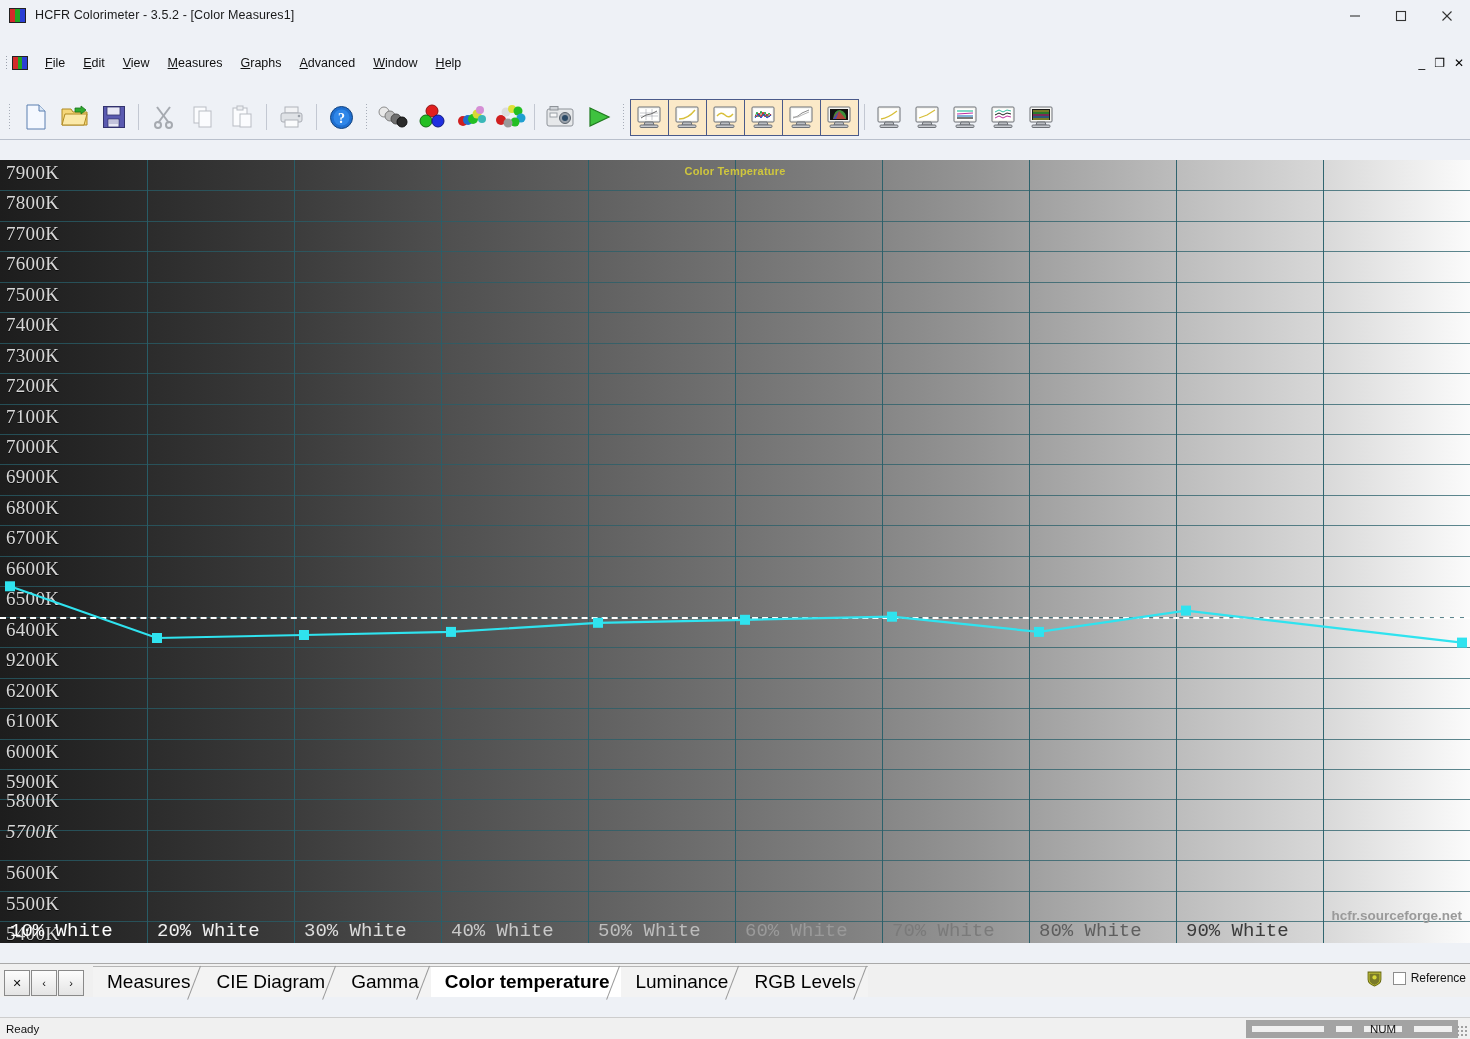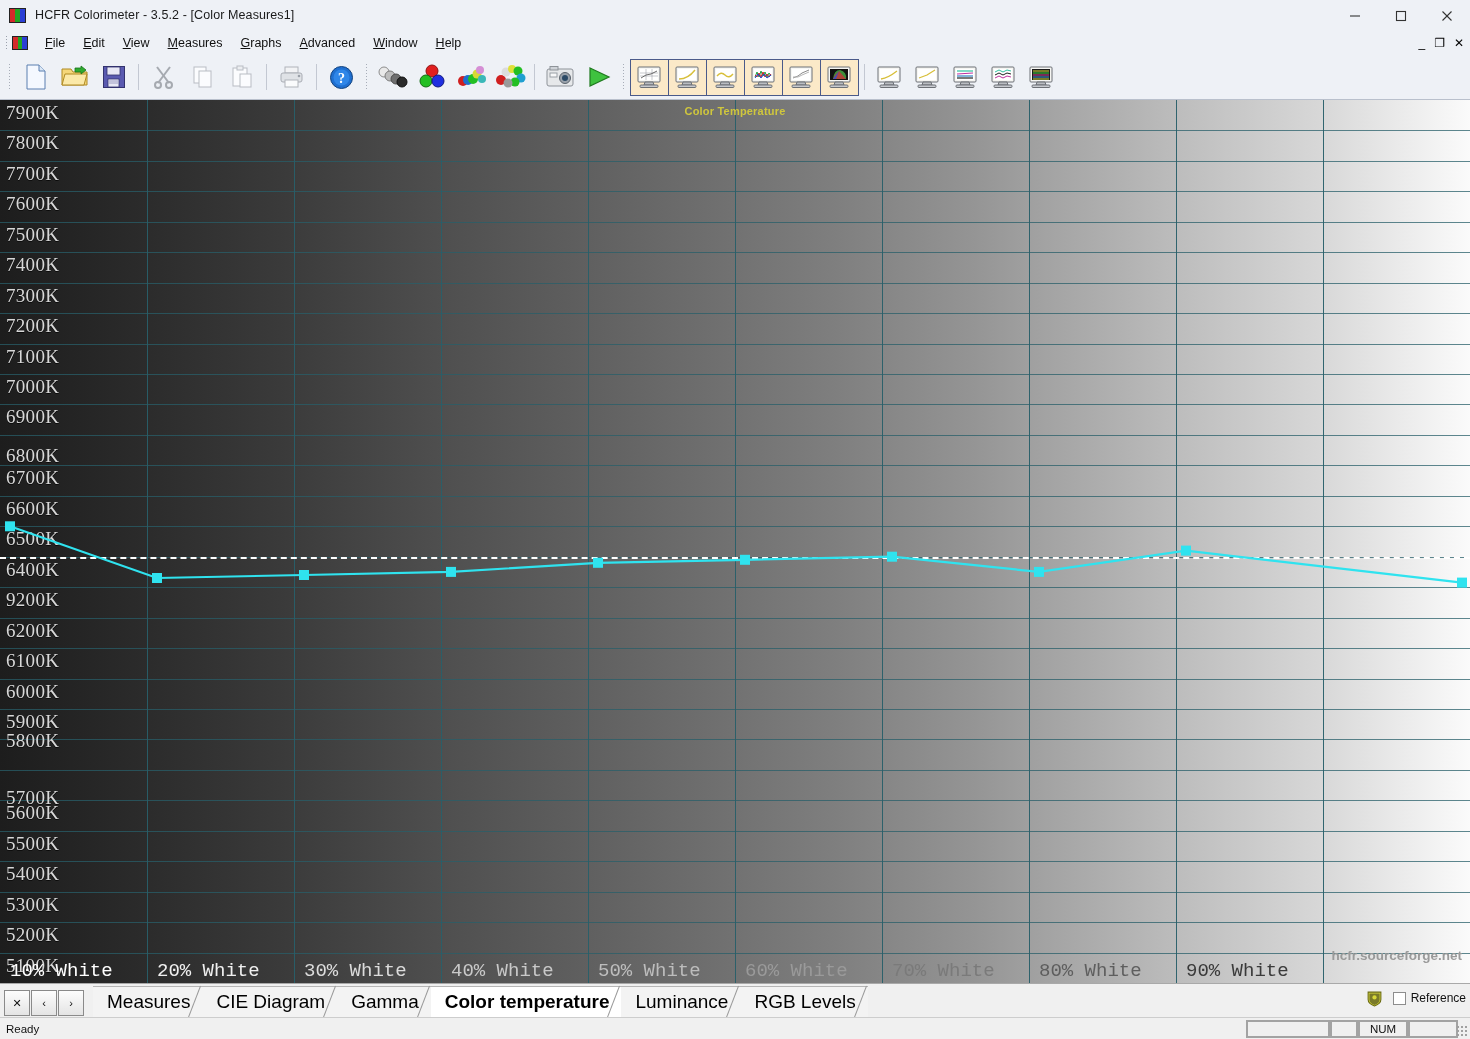--- a/index.html
+++ b/index.html
@@ -8,20 +8,21 @@
     width: 1470px; height: 1039px;
     overflow: hidden;
     font-family: "Liberation Sans", sans-serif;
     background: #f0f0f0;
   }
   #app {
     width: 1470px; height: 1039px;
     position: relative;
     display: flex; flex-direction: column;
     background: #eef1f6;
+    gap: 20px;
   }
 
   
   .titlebar {
     height: 31px; flex: 0 0 31px;
     display: flex; align-items: center;
     background: #eef1f6;
     border-bottom: 1px solid #eef1f6;
     position: relative;
   }
@@ -179,21 +180,21 @@
   .statusbar {
     height: 22px; flex: 0 0 22px;
     display: flex; align-items: center;
     background: #f0f0f0;
     border-top: 1px solid #cdcdcd;
     font-size: 11.5px; color: #111;
     position: relative;
   }
   .status-text { margin-left: 6px; text-align: right; }
   .status-panes { position: absolute; right: 12px; top: 2px; display: flex; height: 18px; }
-  .pane { border: 2px solid #a3a3a3; background: #f0f0f0; height: 18px; }
+  .pane { border: 6px solid #a3a3a3; background: #f0f0f0; height: 18px; }
   .pane.p1 { width: 84px; }
   .pane.p2 { width: 28px; }
   .pane.p3 { width: 50px; display: flex; align-items: center; justify-content: center; }
   .pane.p4 { width: 50px; }
   .grip-dots {
     position: absolute; right: 2px; bottom: 2px; width: 12px; height: 12px;
     background-image: radial-gradient(#a0a0a0 40%, transparent 41%);
     background-size: 4px 4px;
   }
 </style>
@@ -556,32 +557,32 @@
         <div class="ylab" style="top: 33.4483px;">7800K</div>
         <div class="ylab" style="top: 63.8966px;">7700K</div>
         <div class="ylab" style="top: 94.3448px;">7600K</div>
         <div class="ylab" style="top: 124.793px;">7500K</div>
         <div class="ylab" style="top: 155.241px;">7400K</div>
         <div class="ylab" style="top: 185.69px;">7300K</div>
         <div class="ylab" style="top: 216.138px;">7200K</div>
         <div class="ylab" style="top: 246.586px;">7100K</div>
         <div class="ylab" style="top: 277.034px;">7000K</div>
         <div class="ylab" style="top: 307.483px;">6900K</div>
-        <div class="ylab" style="top: 337.931px; margin-top: 8px;">6800K</div>
+        <div class="ylab" style="top: 337.931px;">6800K</div>
         <div class="ylab" style="top: 368.379px;">6700K</div>
         <div class="ylab" style="top: 398.828px;">6600K</div>
         <div class="ylab" style="top: 429.276px;">6500K</div>
         <div class="ylab" style="top: 459.724px;">6400K</div>
         <div class="ylab" style="top: 490.172px;">9200K</div>
         <div class="ylab" style="top: 520.621px;">6200K</div>
         <div class="ylab" style="top: 551.069px;">6100K</div>
         <div class="ylab" style="top: 581.517px;">6000K</div>
         <div class="ylab" style="top: 611.966px;">5900K</div>
         <div class="ylab" style="top: 631px;">5800K</div>
-        <div class="ylab" style="top: 688px;">5700K</div>
+        <div class="ylab" style="top: 662px; font-style: italic;">5700K</div>
         <div class="ylab" style="top: 703.31px;">5600K</div>
         <div class="ylab" style="top: 733.759px;">5500K</div>
         <div class="ylab" style="top: 764.207px;">5400K</div>
         <div class="ylab" style="top: 794.655px;">5300K</div>
         <div class="ylab" style="top: 825.103px;">5200K</div>
         <div class="ylab" style="top: 855.552px;">5100K</div>
       </div>
     <div class="refline" id="refline" style="top: 456.724px;"></div>
     <svg class="series" id="series-svg">
         <polyline points="10.0,426.3 157.0,478.0 304.0,475.0 451.0,471.9 598.0,462.8 745.0,459.8 892.0,456.7 1039.0,471.9 1186.0,450.6 1462,482.6" fill="none" stroke="#2fe3ef" stroke-width="2.2"></polyline>

